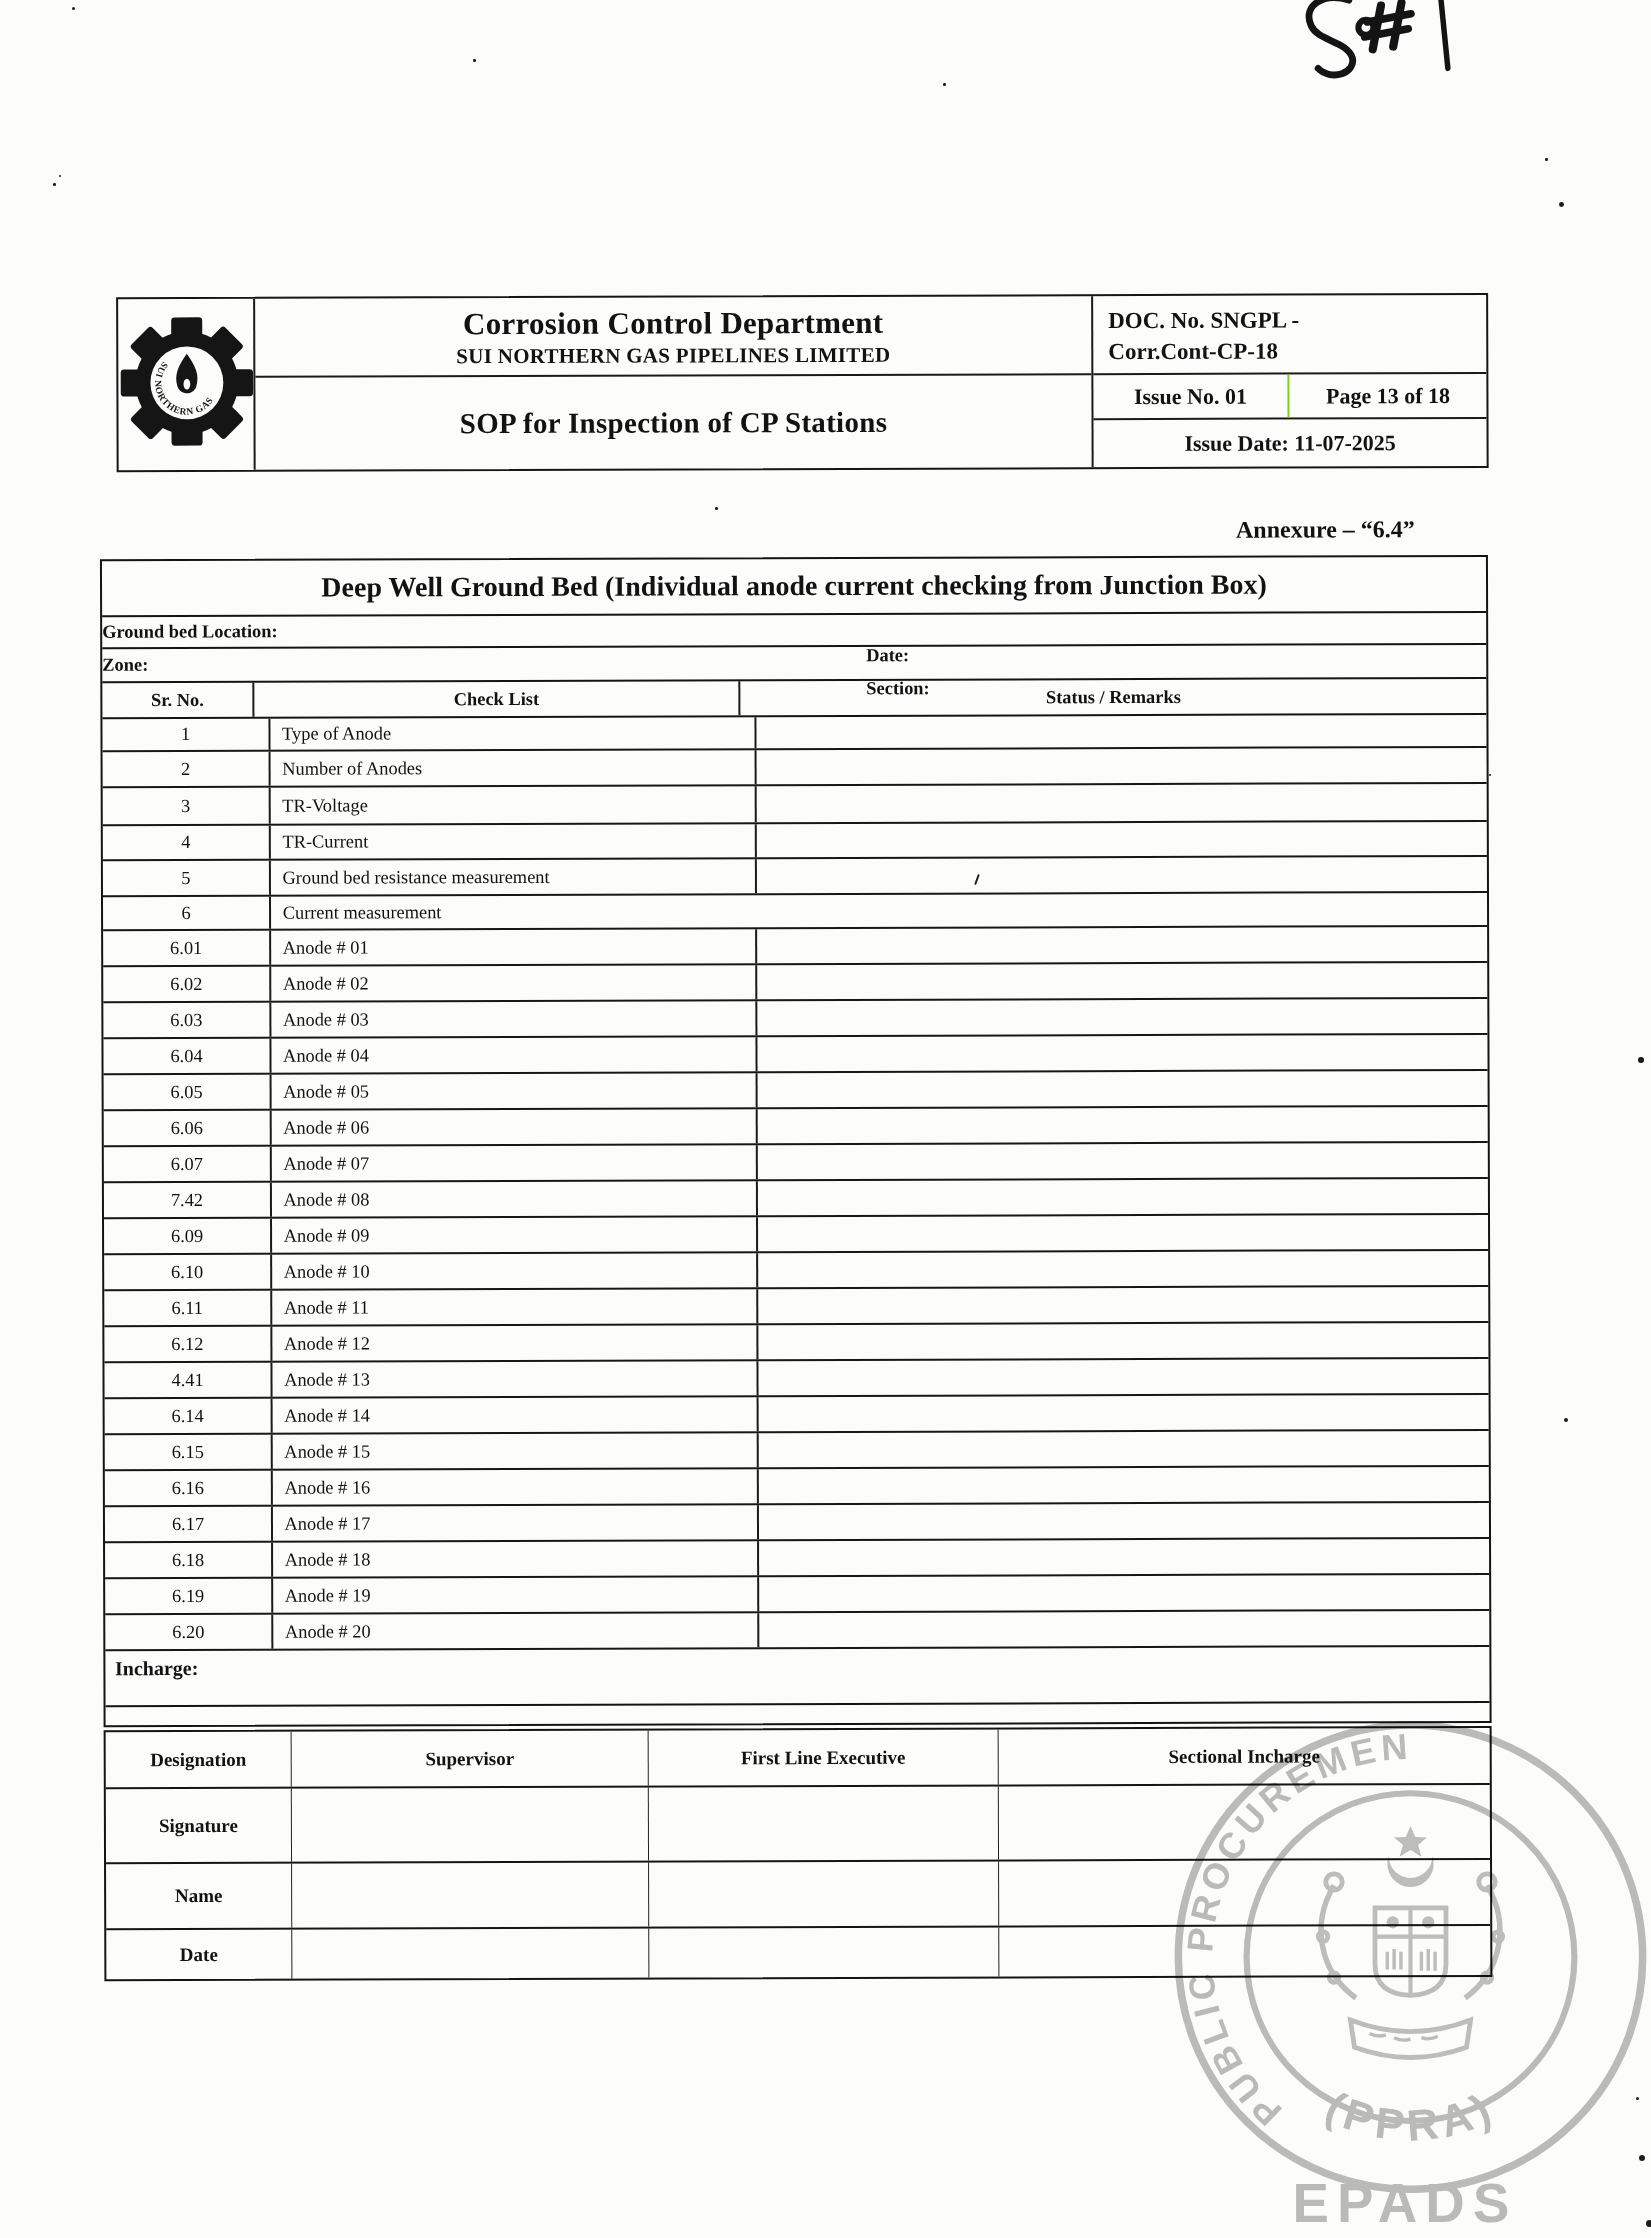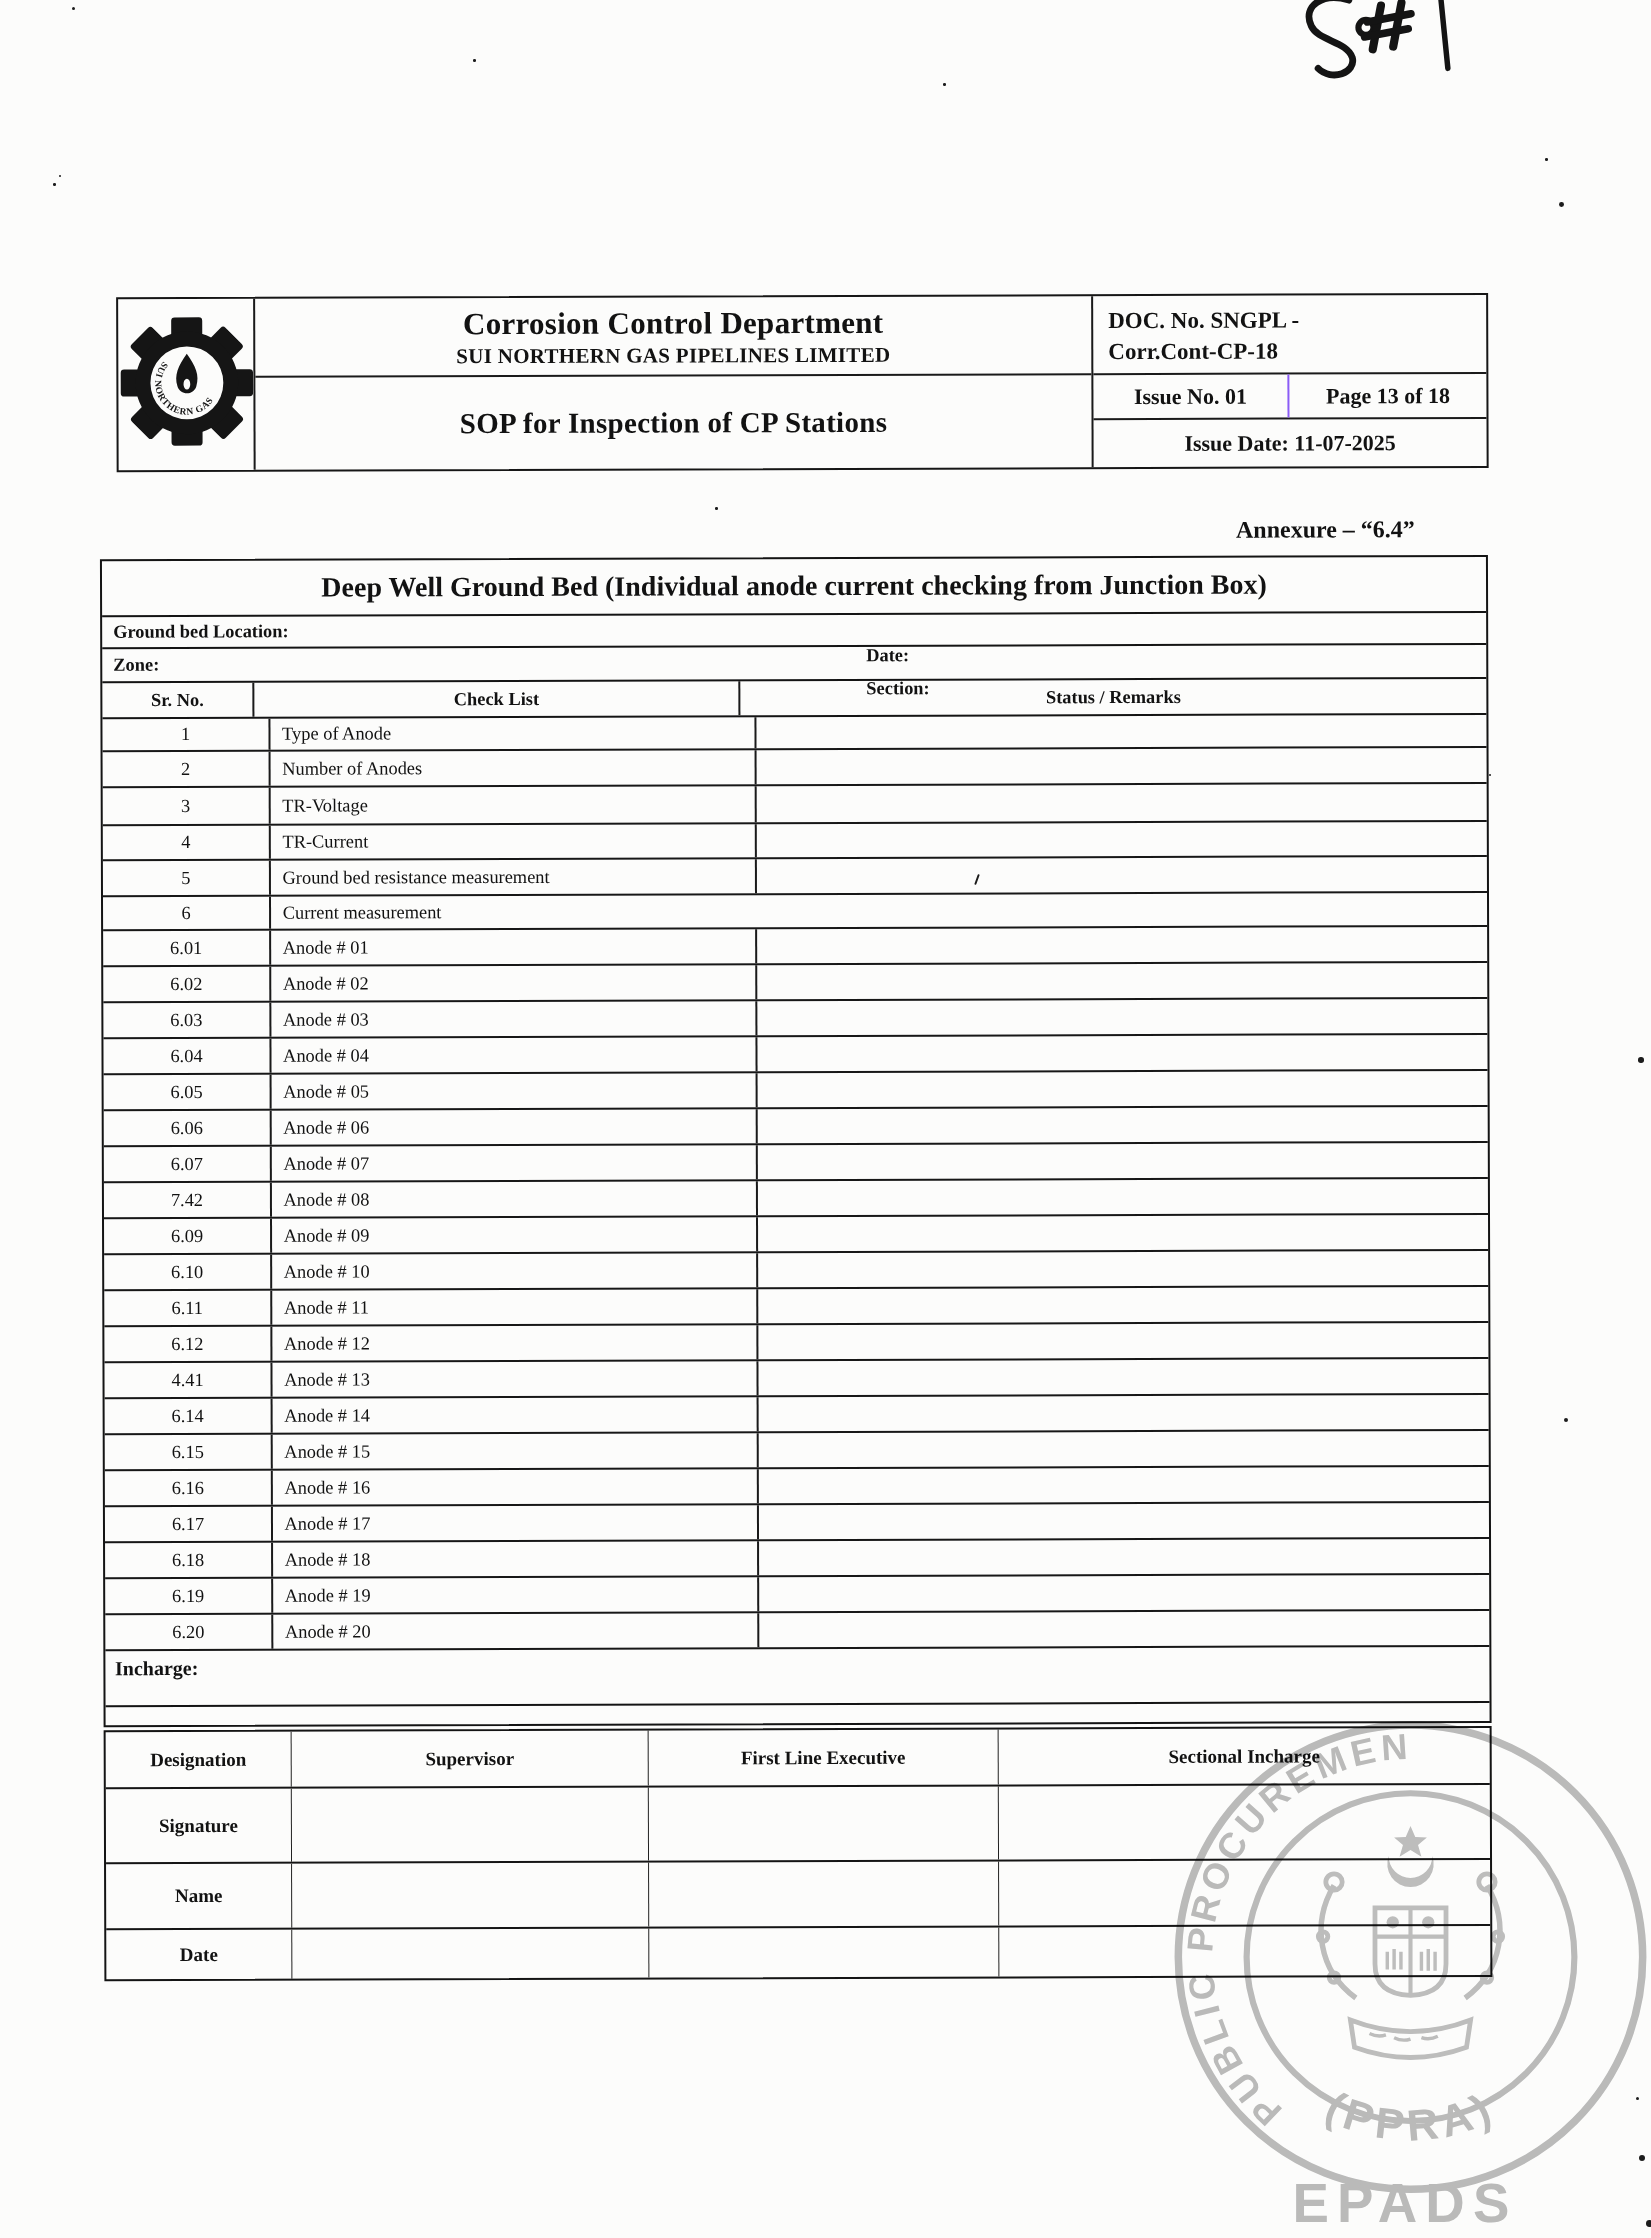--- a/index.html
+++ b/index.html
@@ -18,36 +18,36 @@
   .logo-cell svg{position:absolute; left:0.7px; top:16.4px;}
   .mid-cell{width:838px; border-right:2px solid #1a1a1a; box-sizing:border-box; display:flex; flex-direction:column;}
   .mid-top{height:79px; border-bottom:2px solid #1a1a1a; box-sizing:border-box; display:flex; flex-direction:column; align-items:center; justify-content:center; padding-top:2.7px;}
   .dept{font-size:31px; font-weight:bold; letter-spacing:0.3px;}
   .company{font-size:21px; font-weight:bold; margin-top:2px; letter-spacing:0.3px;}
   .mid-bottom{flex:1; display:flex; align-items:center; justify-content:center;}
   .sop{font-size:29px; font-weight:bold; letter-spacing:0.3px;}
   .right-cell{flex:1; display:flex; flex-direction:column;}
   .doc-row{height:79px; border-bottom:2px solid #1a1a1a; box-sizing:border-box; padding:9px 0 0 15px; font-size:23px; font-weight:bold; line-height:31px;}
   .issue-row{height:45px; border-bottom:2px solid #1a1a1a; box-sizing:border-box; display:flex;}
-  .issue-no{width:196px; border-right:2px solid #8b5cf6; box-sizing:border-box; display:flex; align-items:center; justify-content:center; font-size:22px; font-weight:bold;}
+  .issue-no{width:196px; border-right:2px solid #84cc16; box-sizing:border-box; display:flex; align-items:center; justify-content:center; font-size:22px; font-weight:bold;}
   .page-no{flex:1; display:flex; align-items:center; justify-content:center; font-size:22px; font-weight:bold;}
   .date-row{flex:1; display:flex; align-items:center; justify-content:center; font-size:22px; font-weight:bold;}
 
   .annexure{position:absolute; left:1155px; top:518px; width:261px; text-align:right; font-size:24px; font-weight:bold;}
 
   
   .main-table{
     position:absolute; left:101px; top:557px; width:1388px;
     border:2.7px solid #141414; box-sizing:border-box; background:transparent;
   }
   .t-title{height:56px; border-bottom:2.7px solid #141414; box-sizing:border-box; display:flex; align-items:center; justify-content:center; font-size:28px; font-weight:bold;}
   .t-field{position:relative; box-sizing:border-box; font-size:18.4px; font-weight:bold;}
   .t-loc{height:32px; border-bottom:2px solid #141414; }
   .t-zone{height:34px; border-bottom:2.7px solid #141414;}
-  .t-field .lab{position:absolute; left:11px; top:50%; transform:translateY(-50%);font-family:Liberation Serif, serif;}
+  .t-field .lab{position:absolute; left:0; top:50%; transform:translateY(-50%);font-family:Liberation Serif, serif;}
   .t-field .mid{position:absolute; left:764px; top:50%; transform:translateY(-50%);margin-top:26px;}
   .t-head{height:36px; border-bottom:2.7px solid #141414; box-sizing:border-box; display:flex; font-size:18.4px; font-weight:bold;}
   .t-head .hc{display:flex; align-items:center; justify-content:center; box-sizing:border-box;}
   .col-sr{width:152px; border-right:2px solid #1a1a1a;}
   .col-item{width:486px; border-right:2px solid #1a1a1a;}
   .col-status{flex:1;}
   .trow{display:flex; border-bottom:2px solid #171717; box-sizing:border-box; font-size:18.4px;}
   .trow .cell{box-sizing:border-box; display:flex; align-items:center;}
   .trow .sr{width:168px; border-right:2px solid #1a1a1a; justify-content:center;}
   .trow .item{width:486px; border-right:2px solid #1a1a1a; padding-left:11.6px;}

